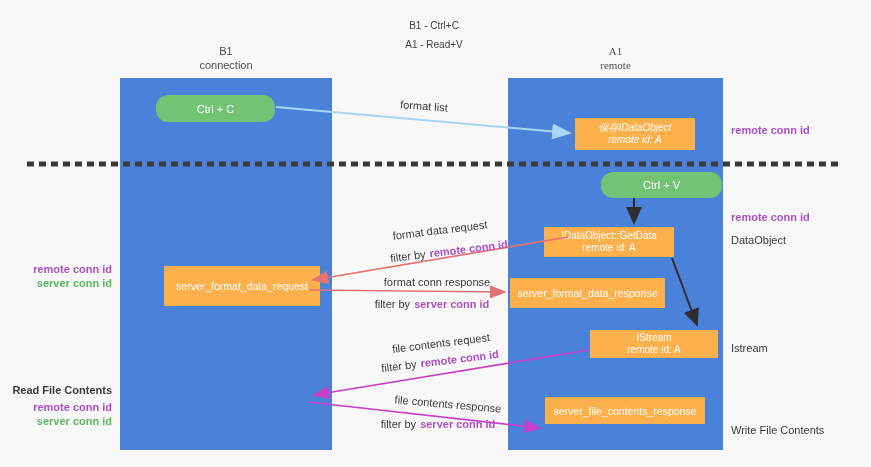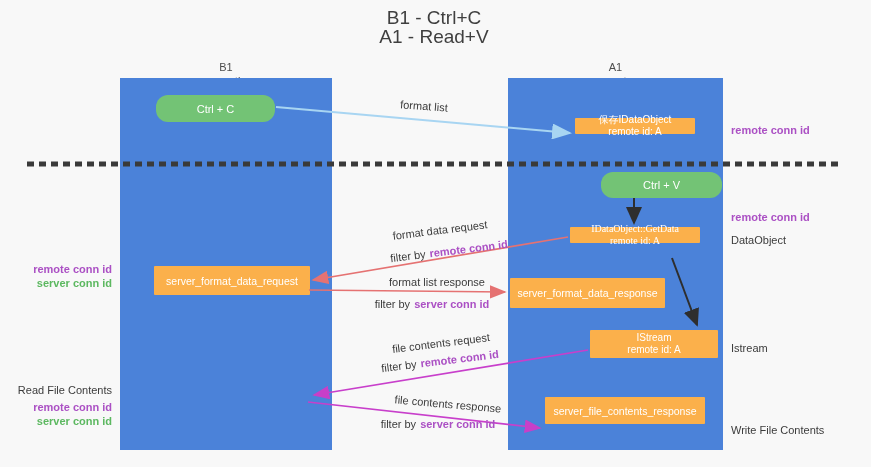--- a/index.html
+++ b/index.html
@@ -5,27 +5,27 @@
   * { margin:0; padding:0; box-sizing:border-box; }
   html,body { width:871px; height:467px; }
   body {
     font-family: "Liberation Sans", sans-serif;
     background:#f8f8f8;
     position:relative;
     overflow:hidden;
   }
   #canvas { position:absolute; left:0; top:0; width:871px; height:467px; }
 
-  .title-block { position:absolute; left:334px; top:8px; width:200px; text-align:center;
-    color:#3f3f3f; font-size:19px; line-height:19px; }
+  .title-block { position:absolute; left:334px; top:16px; width:200px; text-align:center;
+    color:#3f3f3f; font-size:10px; line-height:19px; }
 
-  .col-header { position:absolute; top:60px; text-align:center; color:#4d4d4d;
+  .col-header { position:absolute; top:44px; text-align:center; color:#4d4d4d;
     font-size:11px; line-height:14px; }
   .col-header.left { left:120px; width:212px; }
-  .col-header.right { left:508px; width:215px; }
+  .col-header.right { left:508px; width:215px;font-family:Liberation Serif, serif; }
 
   .lane { position:absolute; top:78px; height:372px; background:#4b82d9; }
   .lane.left { left:120px; width:212px; }
   .lane.right { left:508px; width:215px; }
 
   .box { position:absolute; display:flex; flex-direction:column; align-items:center;
     justify-content:center; color:#ffffff; text-align:center; border-radius:1px; }
   .box.green { background:#73c375; font-size:11px;border-radius:12px; }
   .box.orange { background:#fbb04b; }
   .box .l1, .box .l2 { line-height:12.5px; font-size:10px; }
@@ -65,28 +65,28 @@
   </div>
   <div class="col-header right">
     <div>A1</div>
     <div>remote</div>
   </div>
 
   <div class="lane left"></div>
   <div class="lane right"></div>
 
   <div class="box green" style="left:156px;top:95px;width:119px;height:27px;">Ctrl + C</div>
-  <div class="box orange single" style="left:154px;top:266px;width:156px;height:29px;">server_format_data_request</div>
+  <div class="box orange single" style="left:164px;top:266px;width:156px;height:40px;">server_format_data_request</div>
 
-  <div class="box orange" style="left:575px;top:118px;width:120px;height:16px;">
+  <div class="box orange" style="left:575px;top:118px;width:120px;height:32px;font-style:italic;">
     <div class="l1">保存IDataObject</div>
     <div class="l2">remote id: A</div>
   </div>
   <div class="box green" style="left:573px;top:172px;width:121px;height:26px;margin-left:28px;">Ctrl + V</div>
-  <div class="box orange" style="left:570px;top:227px;width:130px;height:16px;font-family:Liberation Serif, serif;">
+  <div class="box orange" style="left:544px;top:227px;width:130px;height:30px;">
     <div class="l1">IDataObject::GetData</div>
     <div class="l2">remote id: A</div>
   </div>
   <div class="box orange single" style="left:510px;top:278px;width:155px;height:30px;">server_format_data_response</div>
   <div class="box orange" style="left:590px;top:330px;width:128px;height:28px;">
     <div class="l1">IStream</div>
     <div class="l2">remote id: A</div>
   </div>
   <div class="box orange single" style="left:545px;top:397px;width:160px;height:27px;">server_file_contents_response</div>
 
@@ -123,38 +123,38 @@
     <line x1="308" y1="402" x2="540" y2="428" stroke="#c83fcb" stroke-width="1.7" marker-end="url(#m-magenta)"></line>
   </svg>
 
   <div class="lbl rot-p4" style="left:424px;top:106px;">format list</div>
 
   <div class="lbl rot-n7" style="left:440px;top:230px;">format data request</div>
   <div class="lbl rot-n7" style="left:449px;top:251px;">
     <span>filter by</span><span class="term purple">remote conn id</span>
   </div>
 
-  <div class="lbl" style="left:437px;top:282px;">format list response</div>
+  <div class="lbl" style="left:437px;top:282px;">format conn response</div>
   <div class="lbl" style="left:432px;top:304px;">
     <span>filter by</span><span class="term purple">server conn id</span>
   </div>
 
   <div class="lbl rot-n7" style="left:441px;top:343px;">file contents request</div>
   <div class="lbl rot-n7" style="left:440px;top:361px;">
     <span>filter by</span><span class="term purple">remote conn id</span>
   </div>
 
   <div class="lbl rot-p5" style="left:448px;top:404px;">file contents response</div>
   <div class="lbl" style="left:438px;top:424px;">
     <span>filter by</span><span class="term purple">server conn id</span>
   </div>
 
   <div class="side-lbl left-col purple" style="top:263px;">remote conn id</div>
   <div class="side-lbl left-col greent" style="top:277px;">server conn id</div>
-  <div class="side-lbl left-col" style="top:384px;">Read File Contents</div>
+  <div class="side-lbl left-col" style="top:384px;font-weight:bold;">Read File Contents</div>
   <div class="side-lbl left-col purple" style="top:401px;">remote conn id</div>
   <div class="side-lbl left-col greent" style="top:415px;">server conn id</div>
 
   <div class="side-lbl right-col purple" style="top:124px;">remote conn id</div>
   <div class="side-lbl right-col purple" style="top:211px;">remote conn id</div>
   <div class="side-lbl right-col" style="top:234px;">DataObject</div>
   <div class="side-lbl right-col" style="top:342px;">Istream</div>
   <div class="side-lbl right-col" style="top:424px;">Write File Contents</div>
 
 </div>

